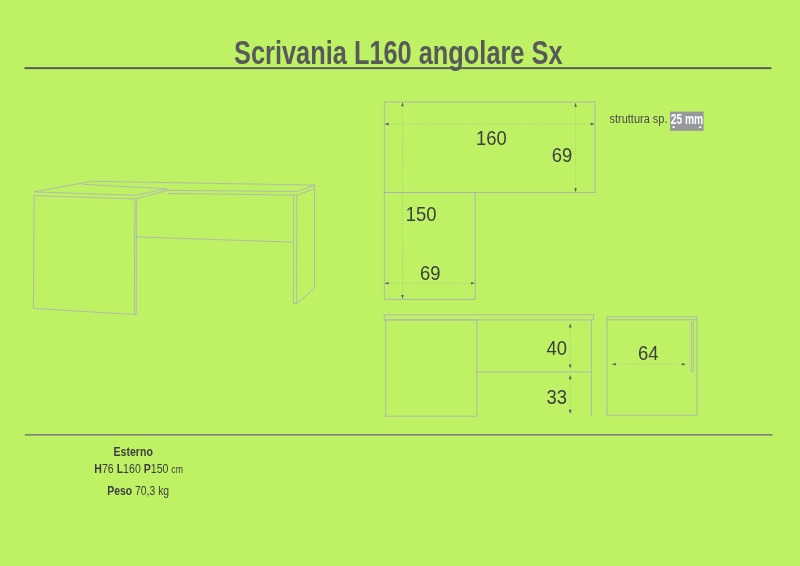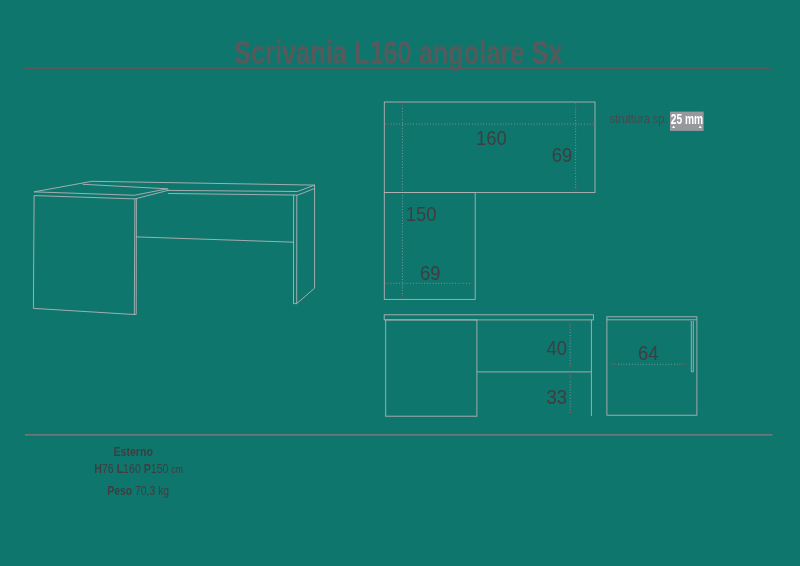--- a/index.html
+++ b/index.html
@@ -1,16 +1,16 @@
 <!DOCTYPE html>
 <html><head>
 <meta charset="utf-8">
 <style>
   html,body{margin:0;padding:0;background:#ffffff;}
-  #page{position:relative;width:800px;height:566px;background:#0f766e;overflow:hidden;
+  #page{position:relative;width:800px;height:566px;background:#bef264;overflow:hidden;
         font-family:"Liberation Sans",sans-serif;}
   svg{position:absolute;left:0;top:0;}
   text{font-family:"Liberation Sans",sans-serif;}
 </style>
 </head>
 <body>
 <div id="page">
 <svg width="800" height="566" viewBox="0 0 800 566">
 
   <g>

